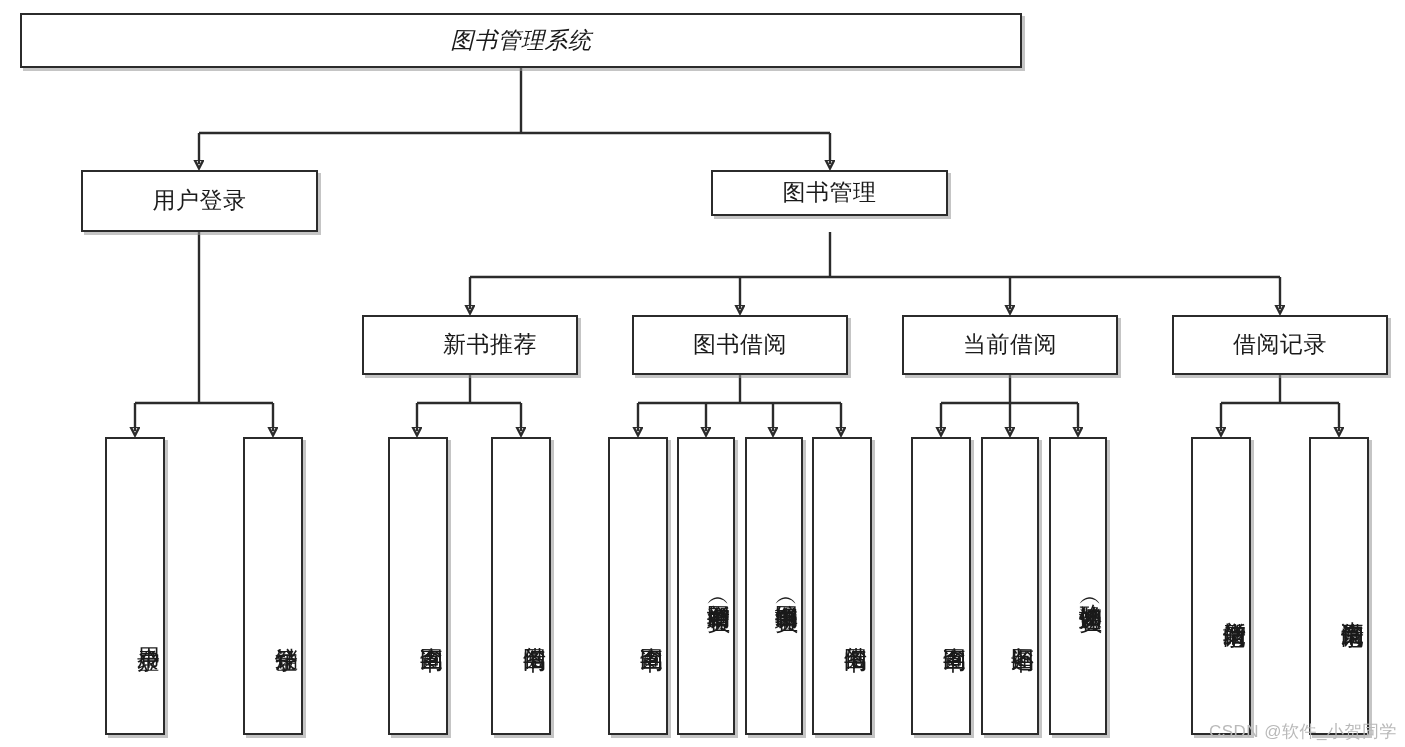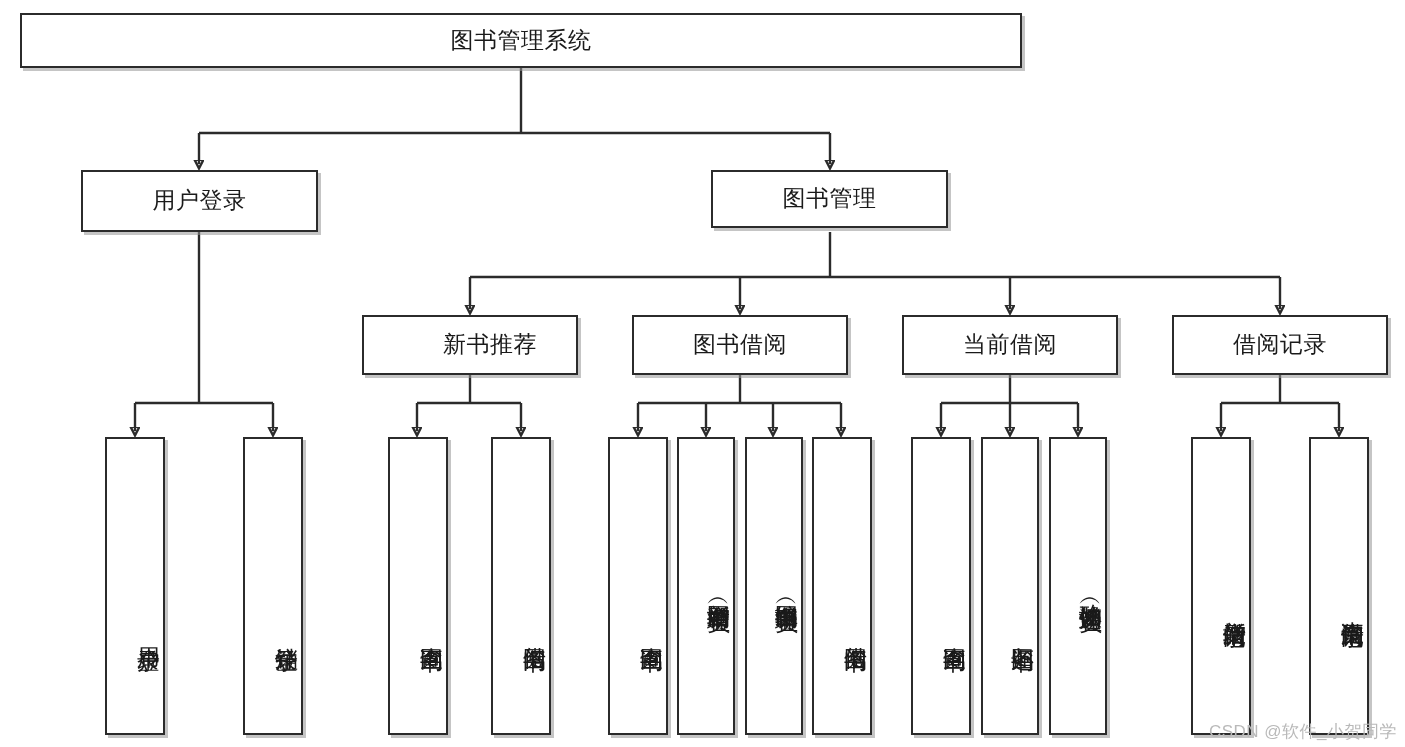--- a/index.html
+++ b/index.html
@@ -103,28 +103,28 @@
     <line x1="941" y1="403" x2="941" y2="431" marker-end="url(#arrow)"></line>
     <line x1="1010" y1="403" x2="1010" y2="431" marker-end="url(#arrow)"></line>
     <line x1="1078" y1="403" x2="1078" y2="431" marker-end="url(#arrow)"></line>
 
     <line x1="1280" y1="375" x2="1280" y2="403"></line>
     <line x1="1221" y1="403" x2="1339" y2="403"></line>
     <line x1="1221" y1="403" x2="1221" y2="431" marker-end="url(#arrow)"></line>
     <line x1="1339" y1="403" x2="1339" y2="431" marker-end="url(#arrow)"></line>
   </svg>
 
-  <div class="node horiz root" style="left:20px;top:13px;width:1002px;height:55px;">
+  <div class="node horiz root" style="left:20px;top:13px;width:1002px;height:55px;font-style:italic;">
     <span>图书管理系统</span>
   </div>
 
   <div class="node horiz" style="left:81px;top:170px;width:237px;height:62px;">
     <span>用户登录</span>
   </div>
-  <div class="node horiz" style="left:711px;top:170px;width:237px;height:58px;font-family:Liberation Serif, serif;">
+  <div class="node horiz" style="left:711px;top:170px;width:237px;height:46px;font-family:Liberation Serif, serif;">
     <span>图书管理</span>
   </div>
 
   <div class="node horiz" style="left:362px;top:315px;width:216px;height:60px;padding-left:40px;">
     <span>新书推荐</span>
   </div>
   <div class="node horiz" style="left:632px;top:315px;width:216px;height:60px;align-items:center;">
     <span>图书借阅</span>
   </div>
   <div class="node horiz" style="left:1172px;top:315px;width:216px;height:60px;">

